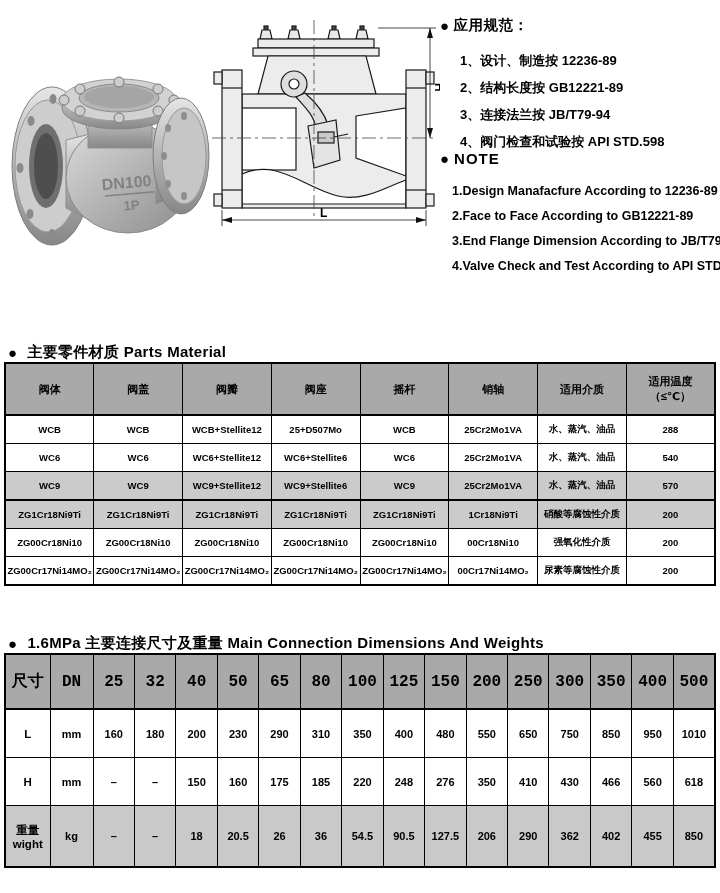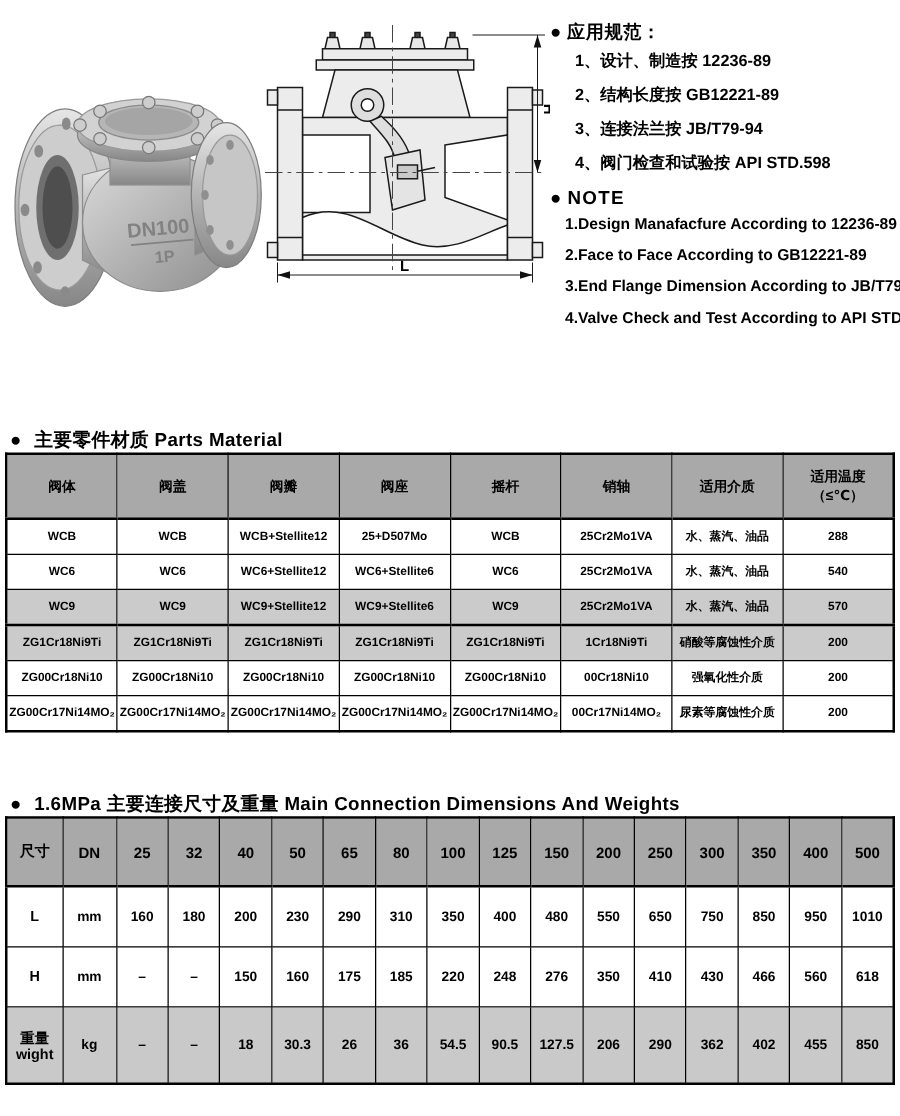--- a/index.html
+++ b/index.html
@@ -7,21 +7,21 @@
     position:relative;width:720px;height:893px;background:#fff;overflow:hidden;
     font-family:"Liberation Sans","DejaVu Sans",sans-serif;color:#000;font-weight:700;
   }
   
   .photo-wrap{position:absolute;left:6px;top:36px;width:208px;height:216px;}
   .drawing-wrap{position:absolute;left:208px;top:8px;width:232px;height:226px;}
   .specs{position:absolute;left:440px;top:16px;width:278px;}
   .note{position:absolute;left:440px;top:150px;width:278px;}
   .sec-title{display:flex;align-items:center;font-size:14.5px;letter-spacing:.5px;}
   .bullet{font-size:15px;margin-right:4px;line-height:1;}
-  .specs ol,.note ol{list-style:none;margin:0 0 0 0;padding:0;}
+  .specs ol,.note ol{list-style:none;margin:12px 0 0 0;padding:0;}
   .specs li{font-size:13px;line-height:27px;padding-left:20px;white-space:nowrap;}
   .note .sec-title{font-size:15px;letter-spacing:1px;}
   .note li{font-size:12.5px;line-height:25px;padding-left:12px;white-space:nowrap;}
   
   .tbl-section{position:absolute;left:4px;right:4px;}
   .parts-section{top:343px;}
   .dims-section{top:634px;}
   .tbl-title{display:flex;align-items:center;font-size:15px;padding-left:4px;letter-spacing:.3px;}
   .tbl-title .bullet{margin-right:10px;}
   
@@ -29,21 +29,21 @@
         border:2px solid #000;}
   th,td{border:1px solid #000;text-align:center;vertical-align:middle;
         white-space:pre-line;overflow:hidden;padding:0 1px;}
   thead th{background:var(--header-bg,#a9a9a9);border-bottom:2px solid #000;}
   
   .parts-table th{height:50px;font-size:11px;}
   .parts-table td{height:27px;font-size:9.5px;}
   .parts-table tr.shaded td{background:var(--shaded-bg,#cbcbcb);}
   .parts-table tr.thick-top td{border-top:2.5px solid #000;}
   
-  .dims-table th{height:53px;font-size:12px;}
+  .dims-table th{height:53px;font-size:16px;font-family:Liberation Mono, monospace;}
   .dims-table td{font-size:11px;}
   .dims-table tbody tr td{height:47px;}
   .dims-table tbody tr.tall td{height:60px;}
   .dims-table tbody tr.shaded td{background:var(--shaded2-bg,#c9c9c9);}
   .dims-table td.rowlabel{font-size:11.5px;}
 </style>
 </head>
 <body>
 
 <div class="page">
@@ -368,21 +368,21 @@
             <td>560</td>
             <td>618</td>
           </tr>
           <tr class="shaded tall">
             <td class="rowlabel">重量
 wight</td>
             <td>kg</td>
             <td>–</td>
             <td>–</td>
             <td>18</td>
-            <td>30.3</td>
+            <td>20.5</td>
             <td>26</td>
             <td>36</td>
             <td>54.5</td>
             <td>90.5</td>
             <td>127.5</td>
             <td>206</td>
             <td>290</td>
             <td>362</td>
             <td>402</td>
             <td>455</td>

